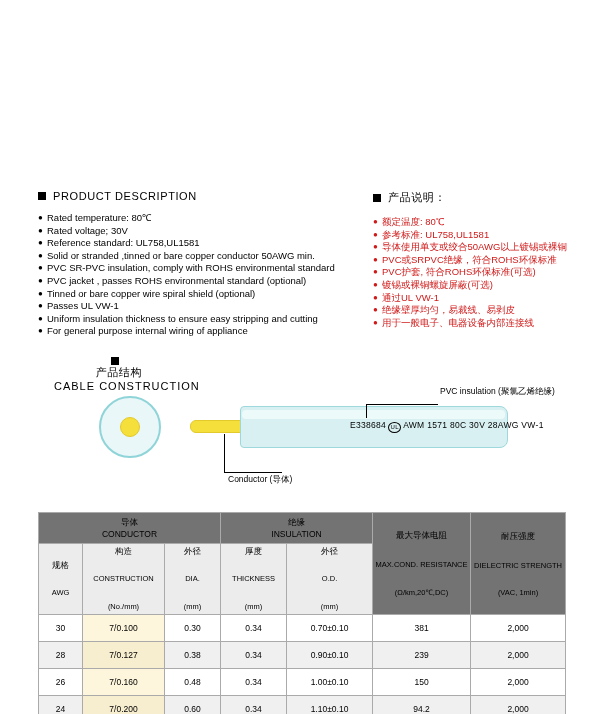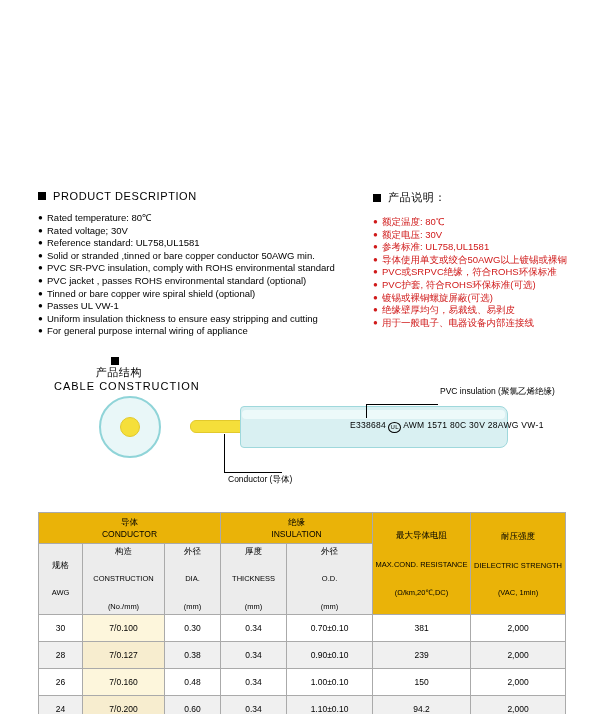--- a/index.html
+++ b/index.html
@@ -158,21 +158,21 @@
     font-size: 8.5px;
     table-layout: fixed;
   }
   table.spec td, table.spec th {
     border: 1px solid #aaaaaa;
     text-align: center;
     vertical-align: middle;
     padding: 2px 1px;
     font-weight: normal;
   }
-  .hdr-top td { height: 26px; background: #eab308; }
+  .hdr-top td { height: 26px; background: #737373; }
   .hdr-sub td { height: 26px; background: #ececec; line-height: 10px; }
   .body-row td { height: 22px; }
   .body-row.alt td { background: #f0f0f0; }
   .col-awg { width: 44px; }
   .col-constr { width: 82px; background: #fdf6dc; }
   .col-dia { width: 56px; }
   .col-thk { width: 66px; }
   .col-od { width: 86px; }
   .col-res { width: 98px; }
   .col-str { width: 95px; }
@@ -204,26 +204,26 @@
     <li>PVC SR-PVC insulation, comply with ROHS environmental standard</li>
     <li>PVC jacket , passes ROHS environmental standard (optional)</li>
     <li>Tinned or bare copper wire spiral shield (optional)</li>
     <li>Passes UL  VW-1</li>
     <li>Uniform insulation thickness to ensure easy stripping and cutting</li>
     <li>For general purpose internal wiring of appliance</li>
   </ul>
 
   <ul class="bullets" id="spec-list">
     <li>额定温度: 80℃</li>
-    <li>额定电压: 30V</li>
     <li>参考标准: UL758,UL1581</li>
     <li>导体使用单支或绞合50AWG以上镀锡或裸铜</li>
     <li>PVC或SRPVC绝缘，符合ROHS环保标准</li>
     <li>PVC护套, 符合ROHS环保标准(可选)</li>
     <li>镀锡或裸铜螺旋屏蔽(可选)</li>
+    <li>通过UL  VW-1</li>
     <li>绝缘壁厚均匀，易裁线、易剥皮</li>
     <li>用于一般电子、电器设备内部连接线</li>
   </ul>
 
   <div class="sec-head" id="constr-head">
     <span class="sq"></span>
     <span class="t1">产品结构</span>
     <span class="t2">CABLE CONSTRUCTION</span>
   </div>
 

